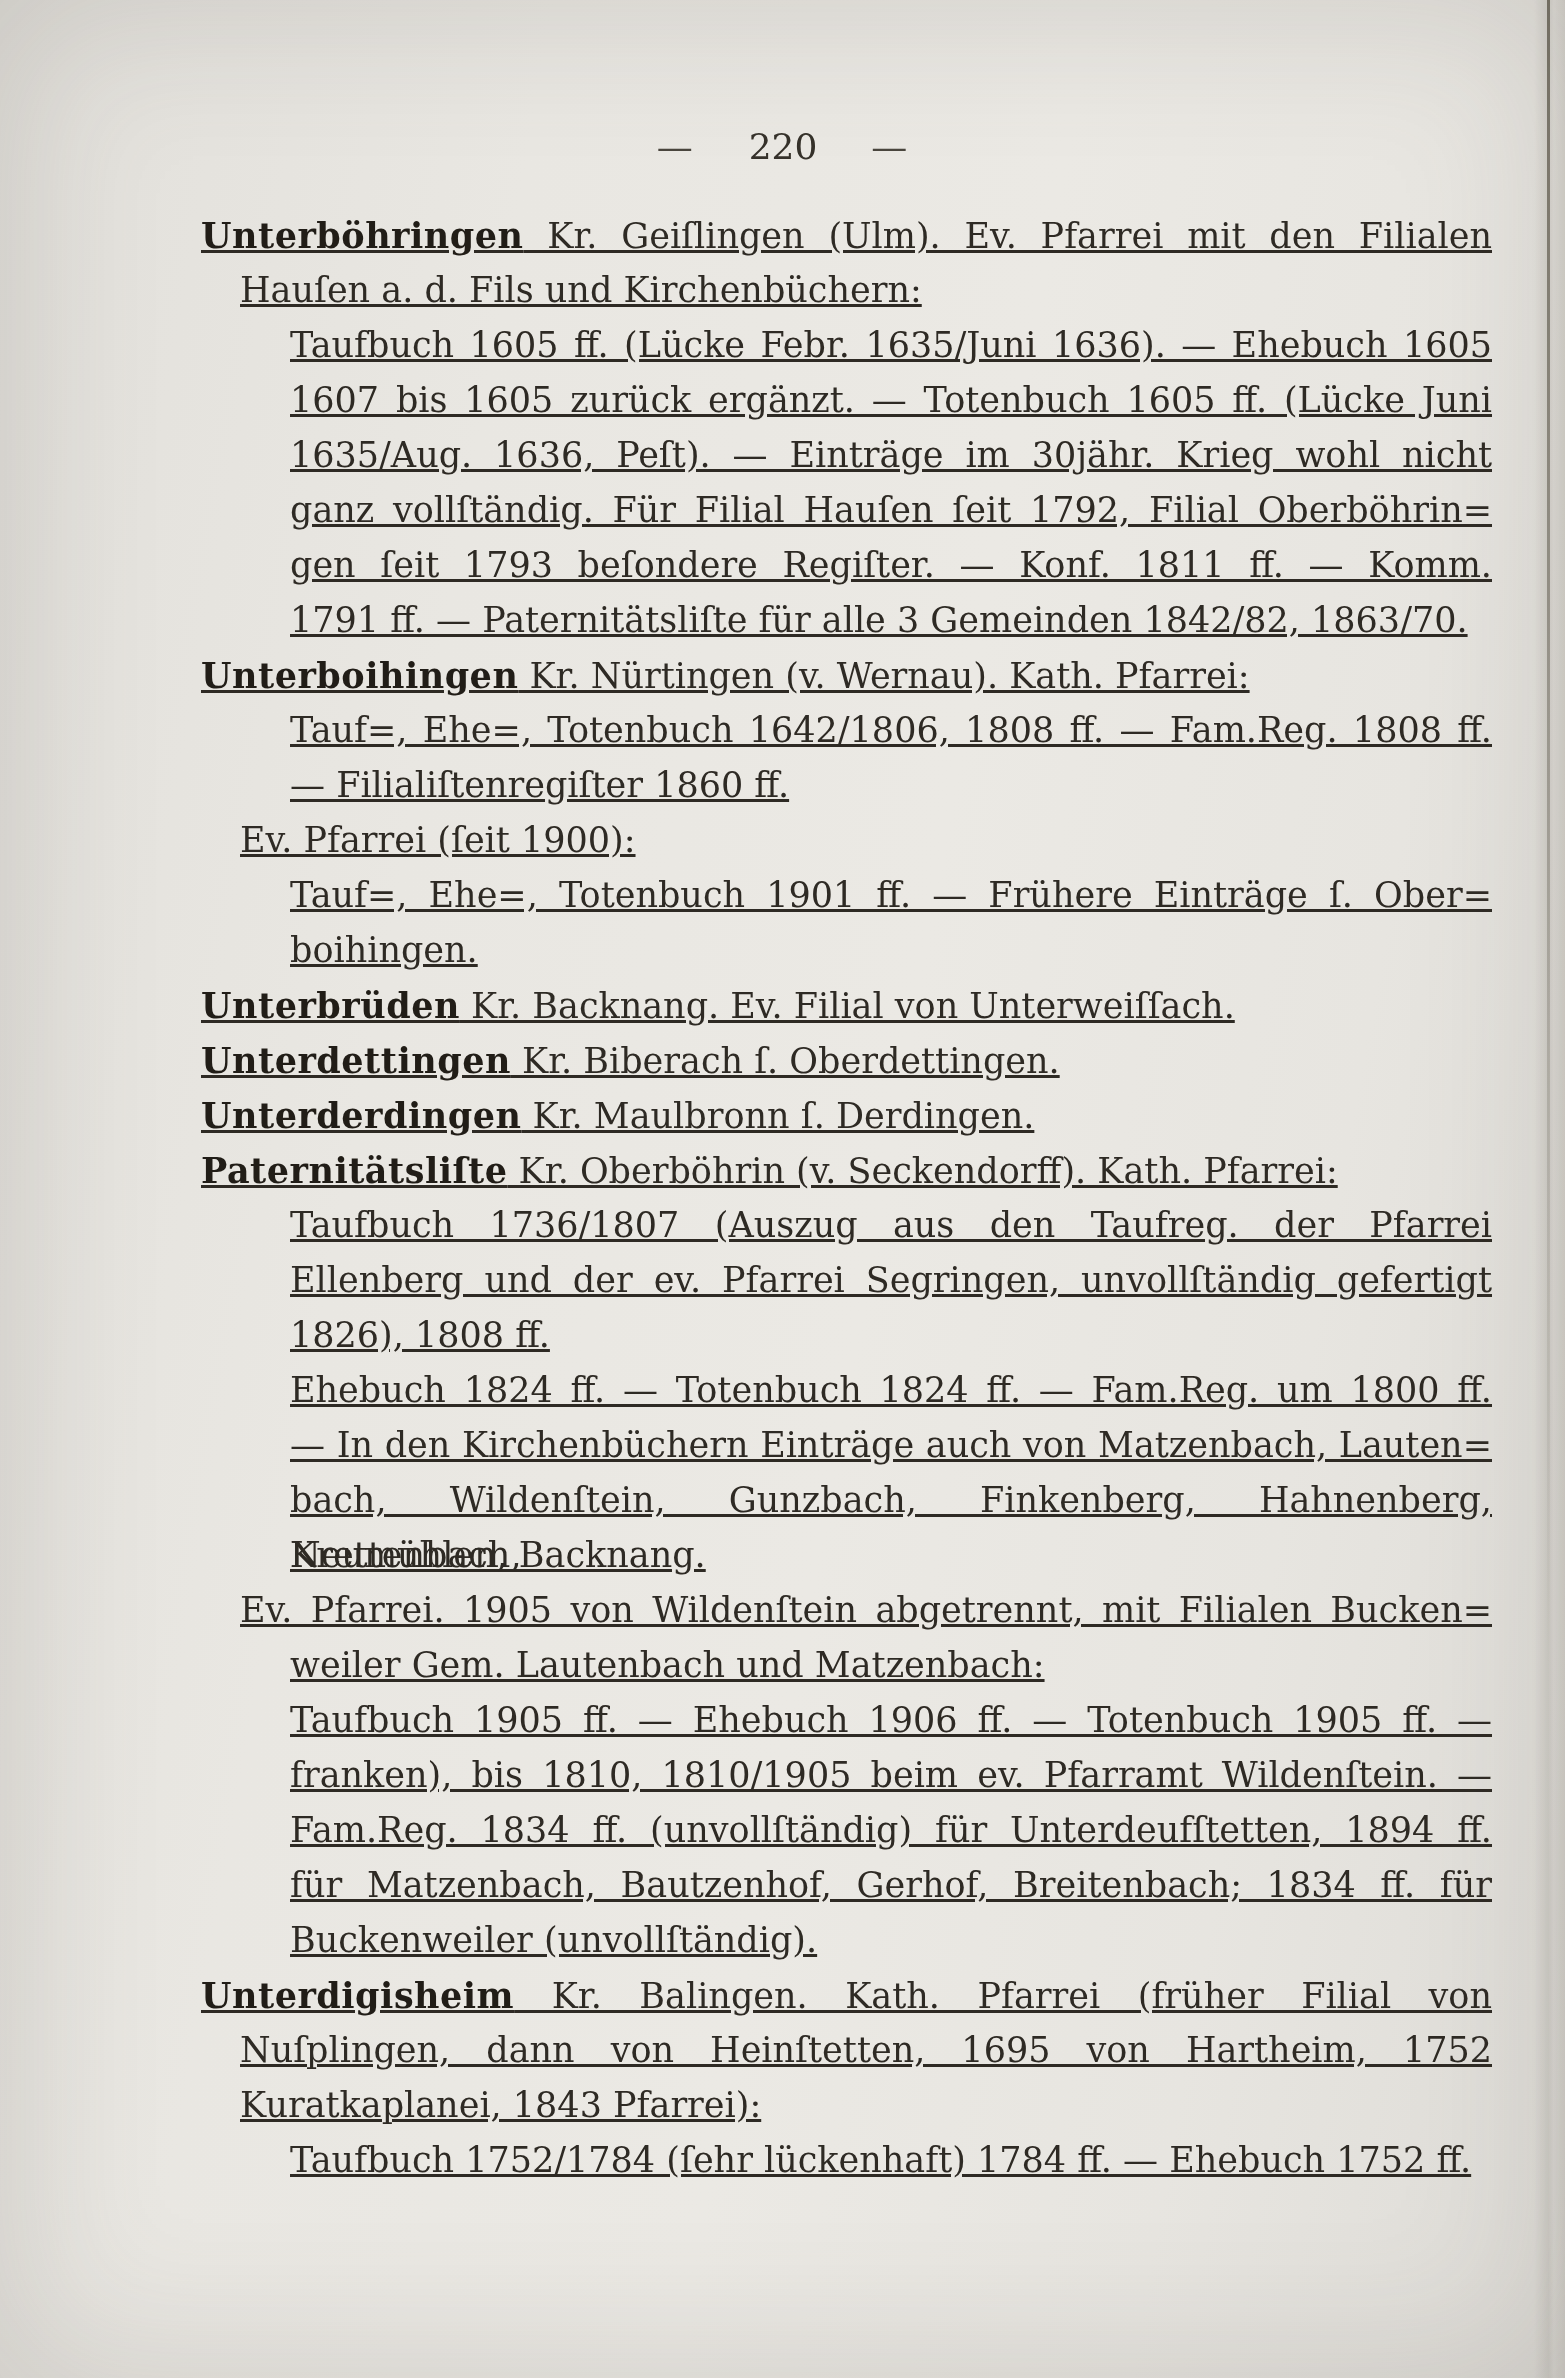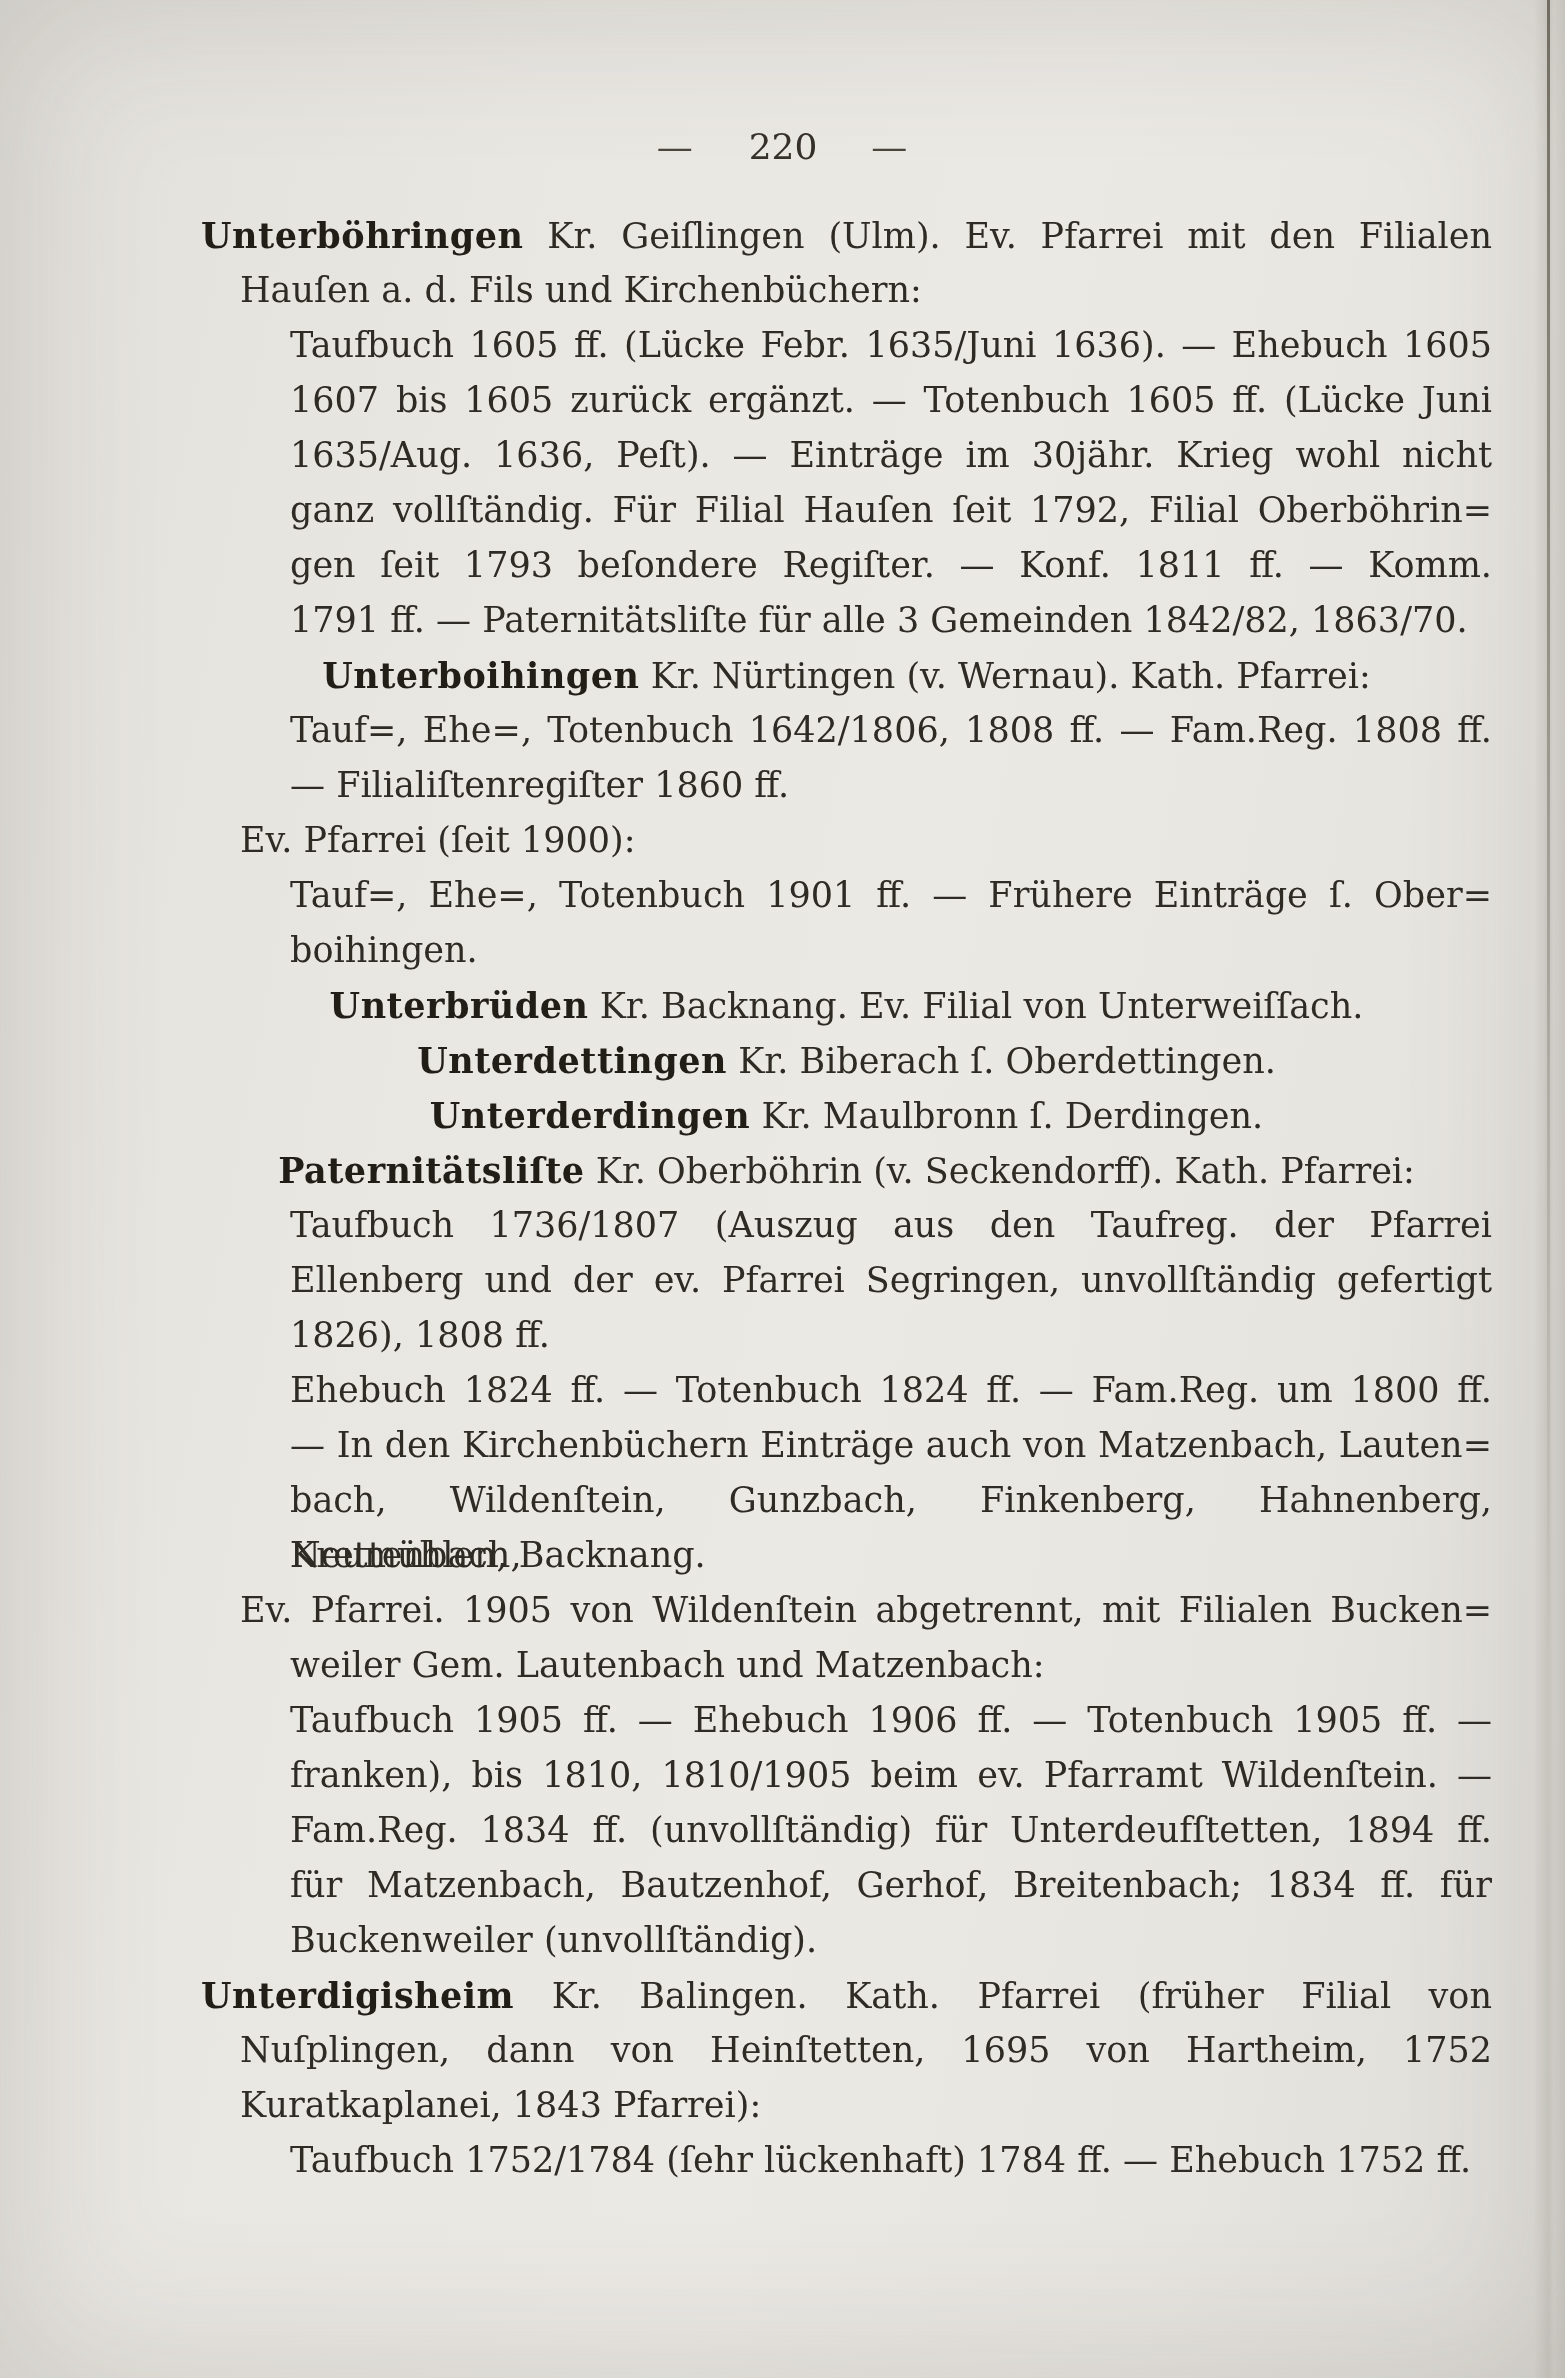--- a/index.html
+++ b/index.html
@@ -57,34 +57,35 @@
     margin-top: 124px;
     height: 45px;
     line-height: 45px;
     font-size: 36px;
     color: #36322b;
   }
   .pageno .dash { letter-spacing: 1.9px; color: #4a463e; }
   .text {
     margin-top: 39px;
     padding-right: 74px;
+    text-decoration: underline;
   }
   .ln {
     height: 55px;
     line-height: 55px;
     font-size: 35px;
     white-space: normal;
     text-align: left;
     letter-spacing: 0px;
   }
   .ln.jf {
     text-align: justify;
     text-align-last: justify;
   }
-  .ln.i0 { padding-left: 201px; text-align: center; }
+  .ln.i0 { padding-left: 201px; }
   .ln.i1 { padding-left: 240px; }
   .ln.i2 { padding-left: 290px; }
   .hw {
     font-weight: 700;
     color: #211d17;
     letter-spacing: 0.5px;
   }
 </style>
 </head>
 <body>

